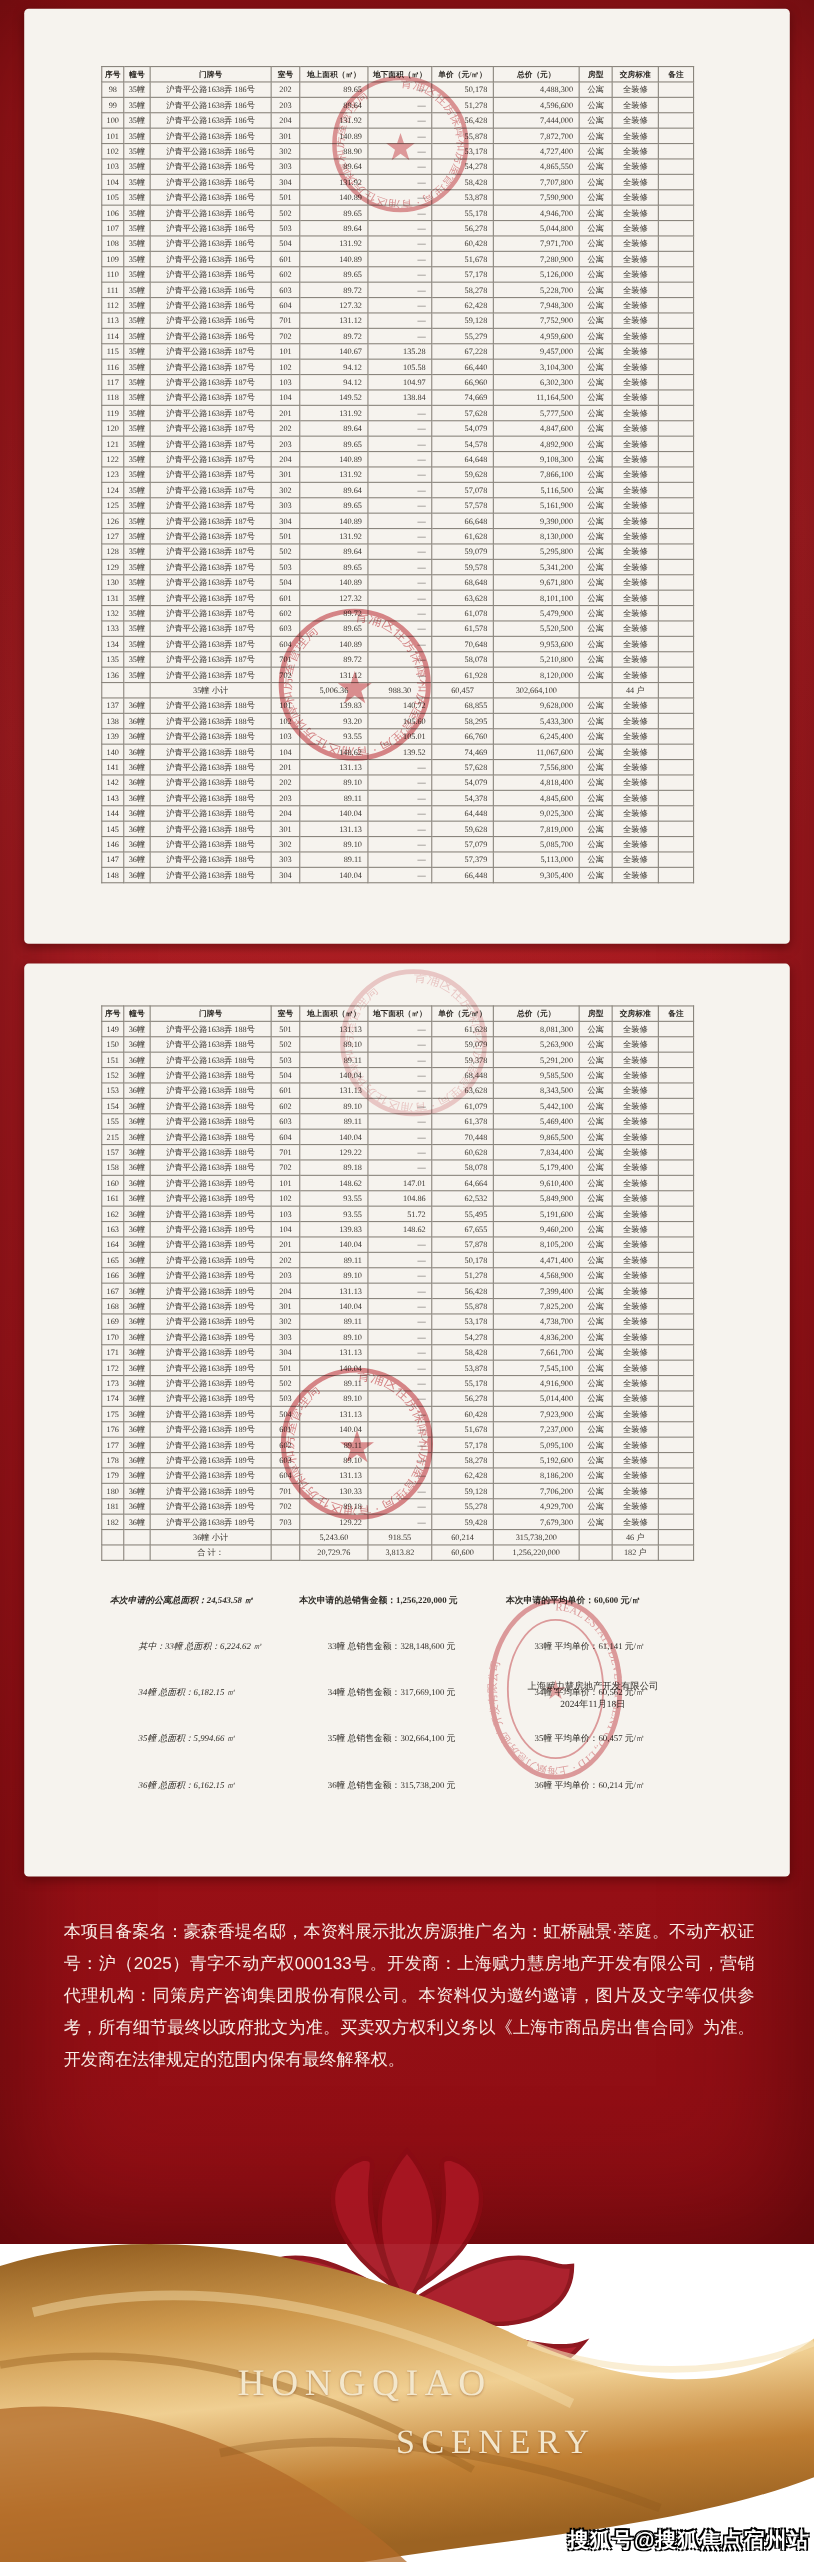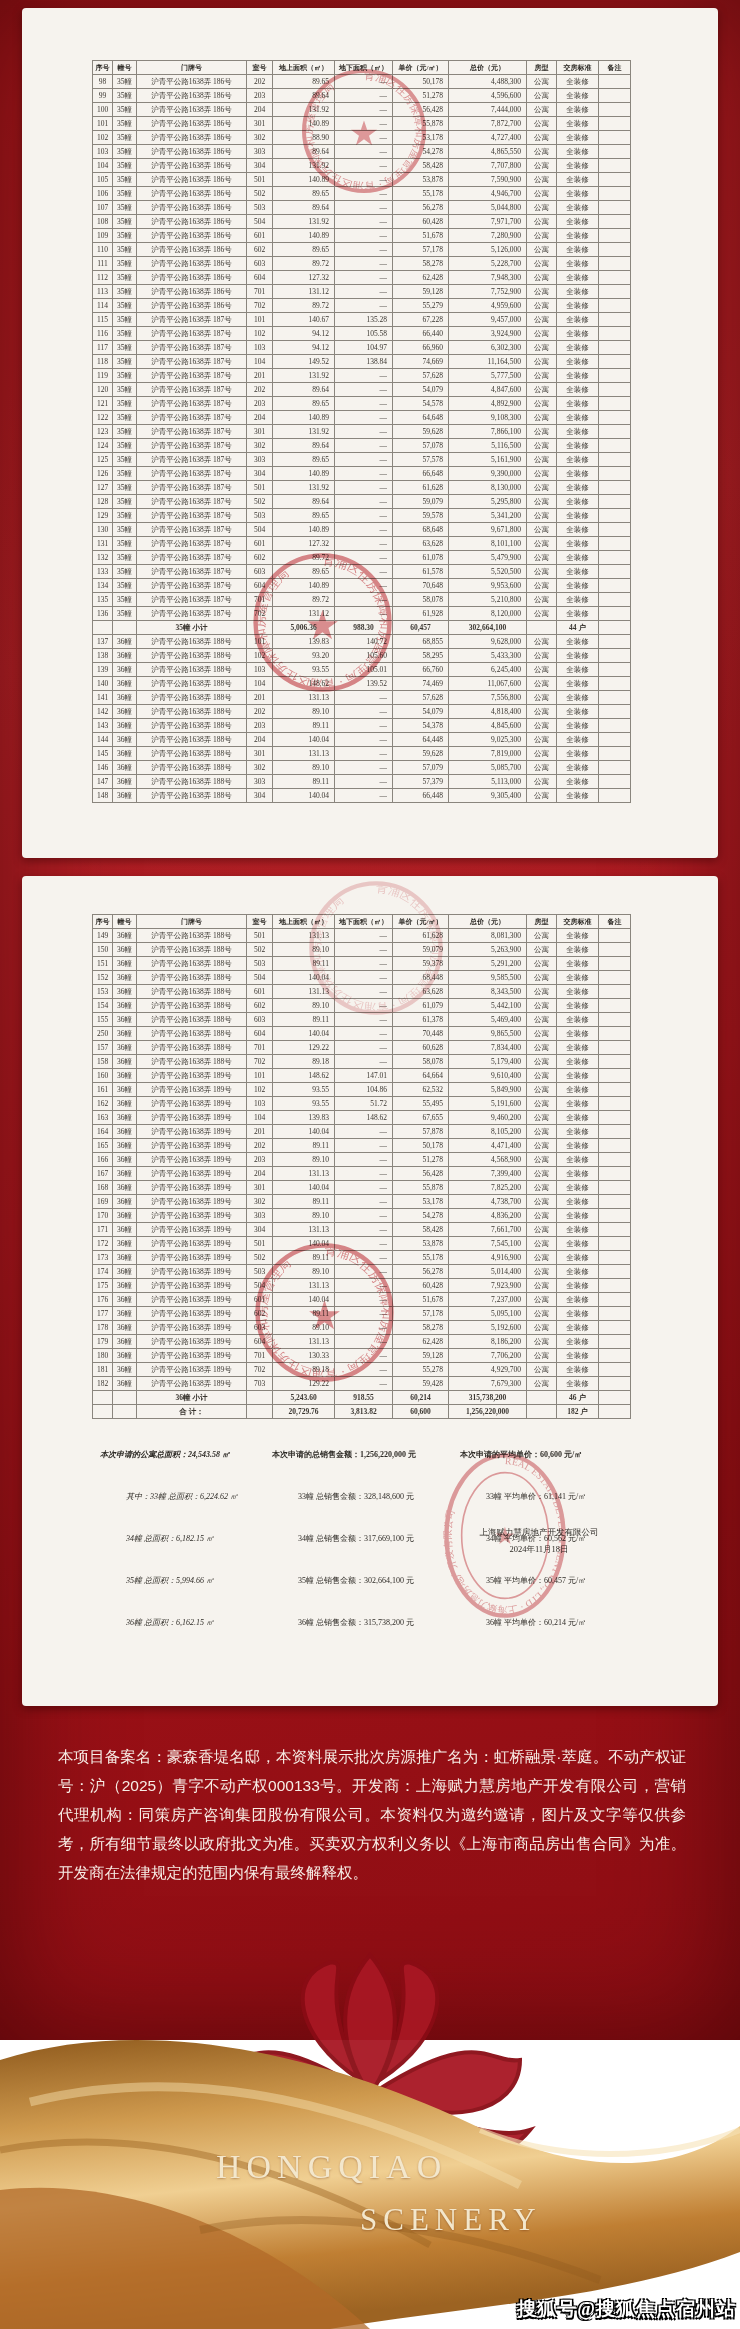--- a/index.html
+++ b/index.html
@@ -16,21 +16,21 @@
   #panel2{top:876px;height:830px;}
 
   table.price{border-collapse:collapse;table-layout:fixed;width:538px;
               font-family:"Liberation Serif","DejaVu Serif",serif;
               font-size:7.5px;color:#3a3630;position:absolute;left:70px;}
   #table1{top:52px;} #table2{top:38px;}
   table.price th,table.price td{border:1px solid #8a857d;height:13px;padding:0 2px;
               text-align:center;overflow:hidden;white-space:nowrap;font-weight:normal;}
   table.price th{font-size:7px;font-weight:bold;color:#2e2b26;}
   table.price td.num{text-align:right;padding-right:5px;}
-  table.price tr.sum td{font-weight:bold;}
+  table.price tr.sum td{font-weight:normal;}
   col.c0{width:20px}col.c1{width:24px}col.c2{width:110px}col.c3{width:26px}
   col.c4{width:62px}col.c5{width:58px}col.c6{width:56px}col.c7{width:78px}
   col.c8{width:30px}col.c9{width:42px}col.c10{width:32px}
 
   .sumblock{position:absolute;font-family:"Liberation Serif","DejaVu Serif",serif;
             font-size:8px;color:#2e2b26;line-height:14px;white-space:nowrap;}
   .sumblock .t{font-weight:bold;}
   .sumblock .l{padding-left:26px;margin-top:28px;}
   #sumcol1{left:78px;top:572px;font-style:italic;}
   #sumcol2{left:250px;top:572px;}
@@ -43,21 +43,21 @@
   .disclaimer{position:absolute;left:58px;top:1742px;width:628px;
               color:#f7ece5;font-size:15.5px;line-height:29px;text-align:justify;
               font-family:"Liberation Sans","DejaVu Sans",sans-serif;}
 
   .brand{position:absolute;color:#f3e7cc;font-family:"Liberation Serif","DejaVu Serif",serif;
          letter-spacing:6px;font-weight:400;text-shadow:0 1px 2px rgba(90,30,0,.35);}
   #brand1{left:200px;top:2148px;font-size:34px;margin-left:16px;}
   #brand2{left:360px;top:2202px;font-size:31px;}
 
   .watermark{position:absolute;right:4px;top:2296px;color:#fff;font-size:19px;font-weight:bold;
-             letter-spacing:1px;font-family:Liberation Serif, serif;
+             letter-spacing:1px;font-family:Liberation Sans, sans-serif;
              text-shadow:-1.5px -1.5px 0 #000,1.5px -1.5px 0 #000,-1.5px 1.5px 0 #000,1.5px 1.5px 0 #000;}
   svg{display:block;}
 </style>
 </head>
 <body>
 
 <div class="page">
 
   <svg width="0" height="0" style="position:absolute">
     <defs>
@@ -339,21 +339,21 @@
             <td></td>
           </tr>
           <tr class="">
             <td>116</td>
             <td>35幢</td>
             <td>沪青平公路1638弄 187号</td>
             <td>102</td>
             <td class="num">94.12</td>
             <td class="num">105.58</td>
             <td class="num">66,440</td>
-            <td class="num">3,924,900</td>
+            <td class="num">3,104,300</td>
             <td>公寓</td>
             <td>全装修</td>
             <td></td>
           </tr>
           <tr class="">
             <td>117</td>
             <td>35幢</td>
             <td>沪青平公路1638弄 187号</td>
             <td>103</td>
             <td class="num">94.12</td>
@@ -900,21 +900,21 @@
             <td>603</td>
             <td class="num">89.11</td>
             <td class="num">—</td>
             <td class="num">61,378</td>
             <td class="num">5,469,400</td>
             <td>公寓</td>
             <td>全装修</td>
             <td></td>
           </tr>
           <tr class="">
-            <td>250</td>
+            <td>215</td>
             <td>36幢</td>
             <td>沪青平公路1638弄 188号</td>
             <td>604</td>
             <td class="num">140.04</td>
             <td class="num">—</td>
             <td class="num">70,448</td>
             <td class="num">9,865,500</td>
             <td>公寓</td>
             <td>全装修</td>
             <td></td>

